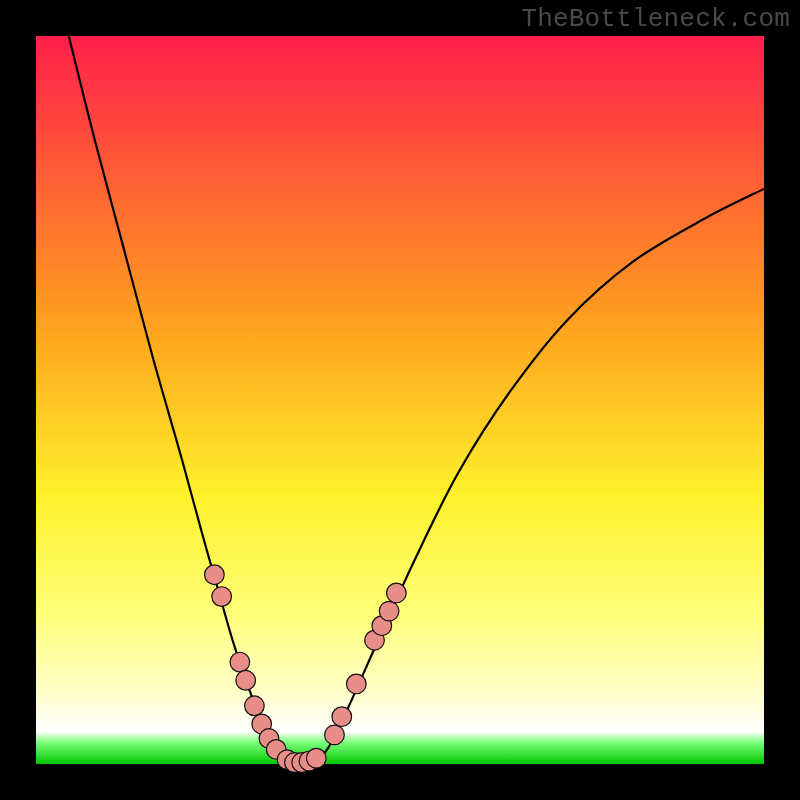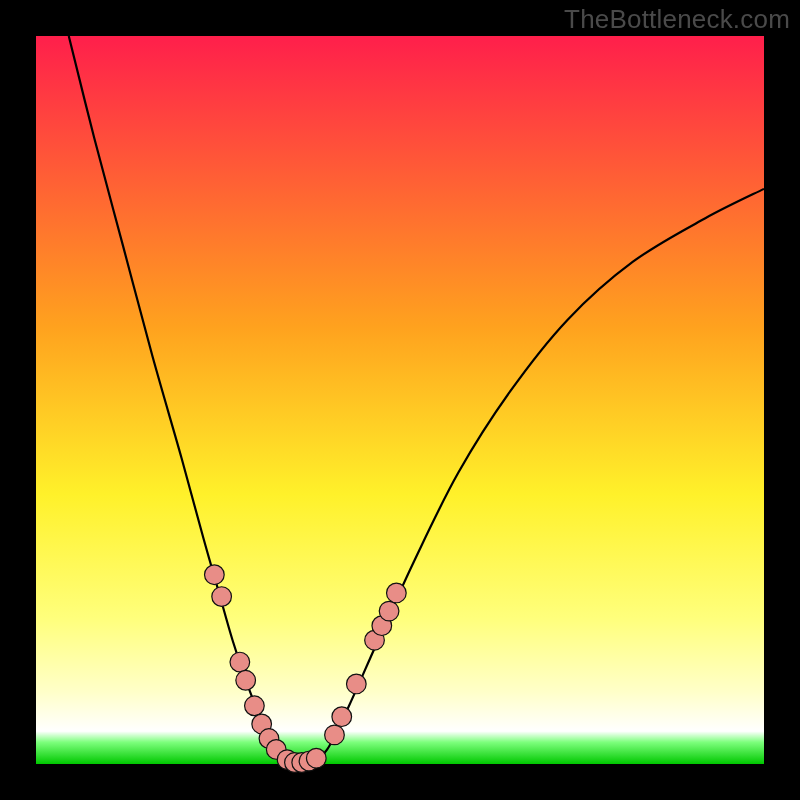--- a/index.html
+++ b/index.html
@@ -19,20 +19,21 @@
   .watermark {
     position: absolute;
     top: 4px;
     right: 10px;
     color: #4a4a4a;
     font-size: 26px;
     font-weight: 500;
     letter-spacing: 0.2px;
     user-select: none;
     z-index: 10;
+    font-family: Liberation Mono, monospace;
   }
   svg {
     display: block;
   }
 </style>
 </head>
 <body>
 
 <div class="stage">
   <div class="watermark">TheBottleneck.com</div>

